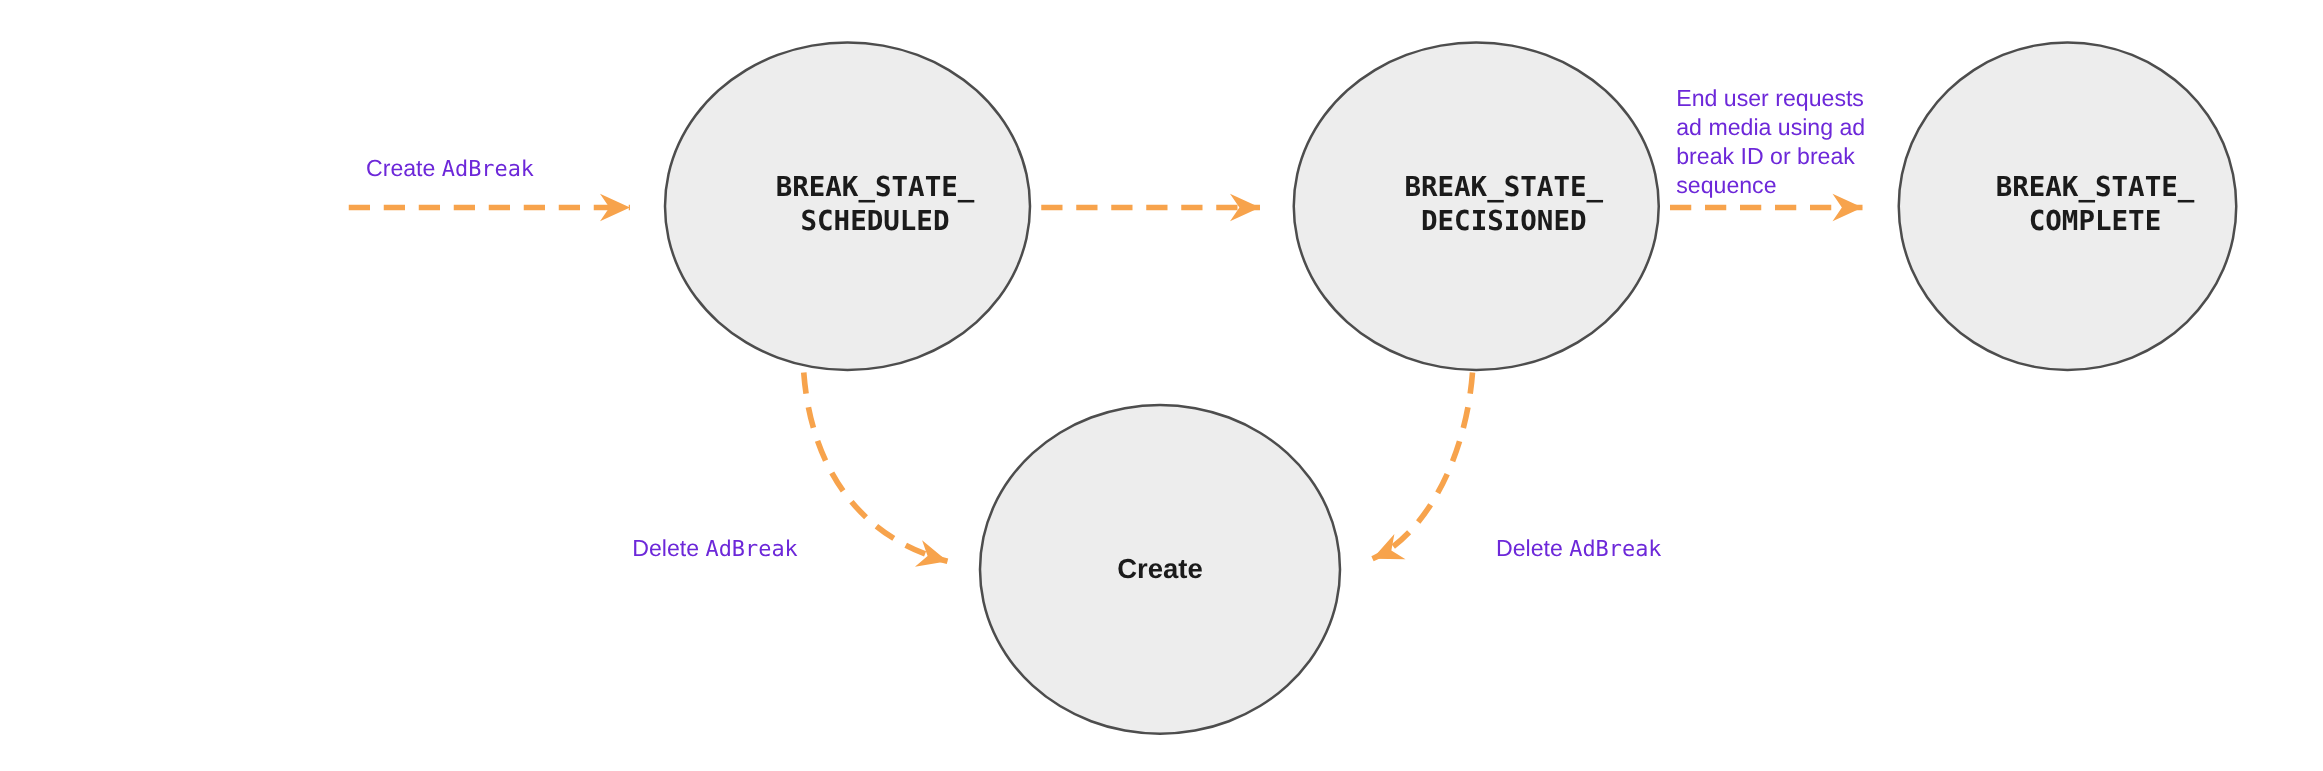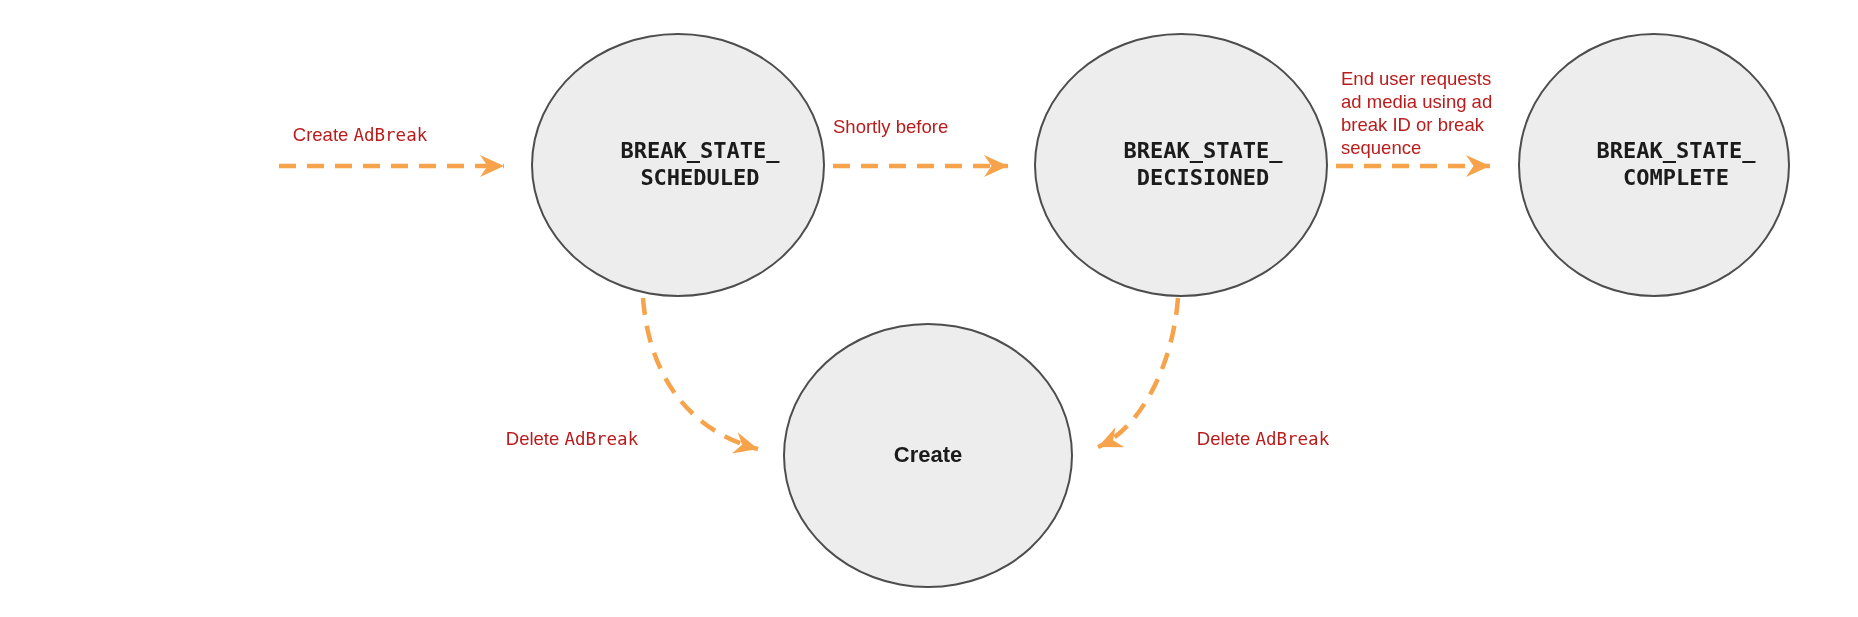--- a/index.html
+++ b/index.html
@@ -46,21 +46,21 @@
   .node-label.code{
     font-size:22px;
     font-family:"DejaVu Sans Mono", monospace;
     letter-spacing:0px;
     margin-left:44px;
   }
   .edge-label{
     position:absolute;
     font-size:18.5px;
     line-height:23px;
-    color:#b91c1c;
+    color:#6d28d9;
     white-space:pre-line;
   }
   .edge-label .code, .edge-label.codeline .code{
     font-family:"DejaVu Sans Mono", monospace;
     font-size:17.5px;
   }
   .edge-label.stacked span{display:block;}
   .center{text-align:center;}
 </style>
 </head>
@@ -99,21 +99,21 @@
 
   <div class="node" style="left:783px;top:323px;width:290px;height:265px;">
     <div class="node-label plain">Create</div>
   </div>
 
   <div class="edge-label center" style="left:250px;top:100px;width:220px;">
     <span>Create </span><span class="code">AdBreak</span>
   </div>
 
   <div class="edge-label stacked" style="left:833px;top:92px;width:230px;">
-    <span>Shortly before</span>
+    
   </div>
 
   <div class="edge-label" style="left:1341px;top:44px;width:190px;">
     <span>End user requests
 ad media using ad
 break ID or break
 sequence</span>
   </div>
 
   <div class="edge-label center" style="left:462px;top:404px;width:220px;">

